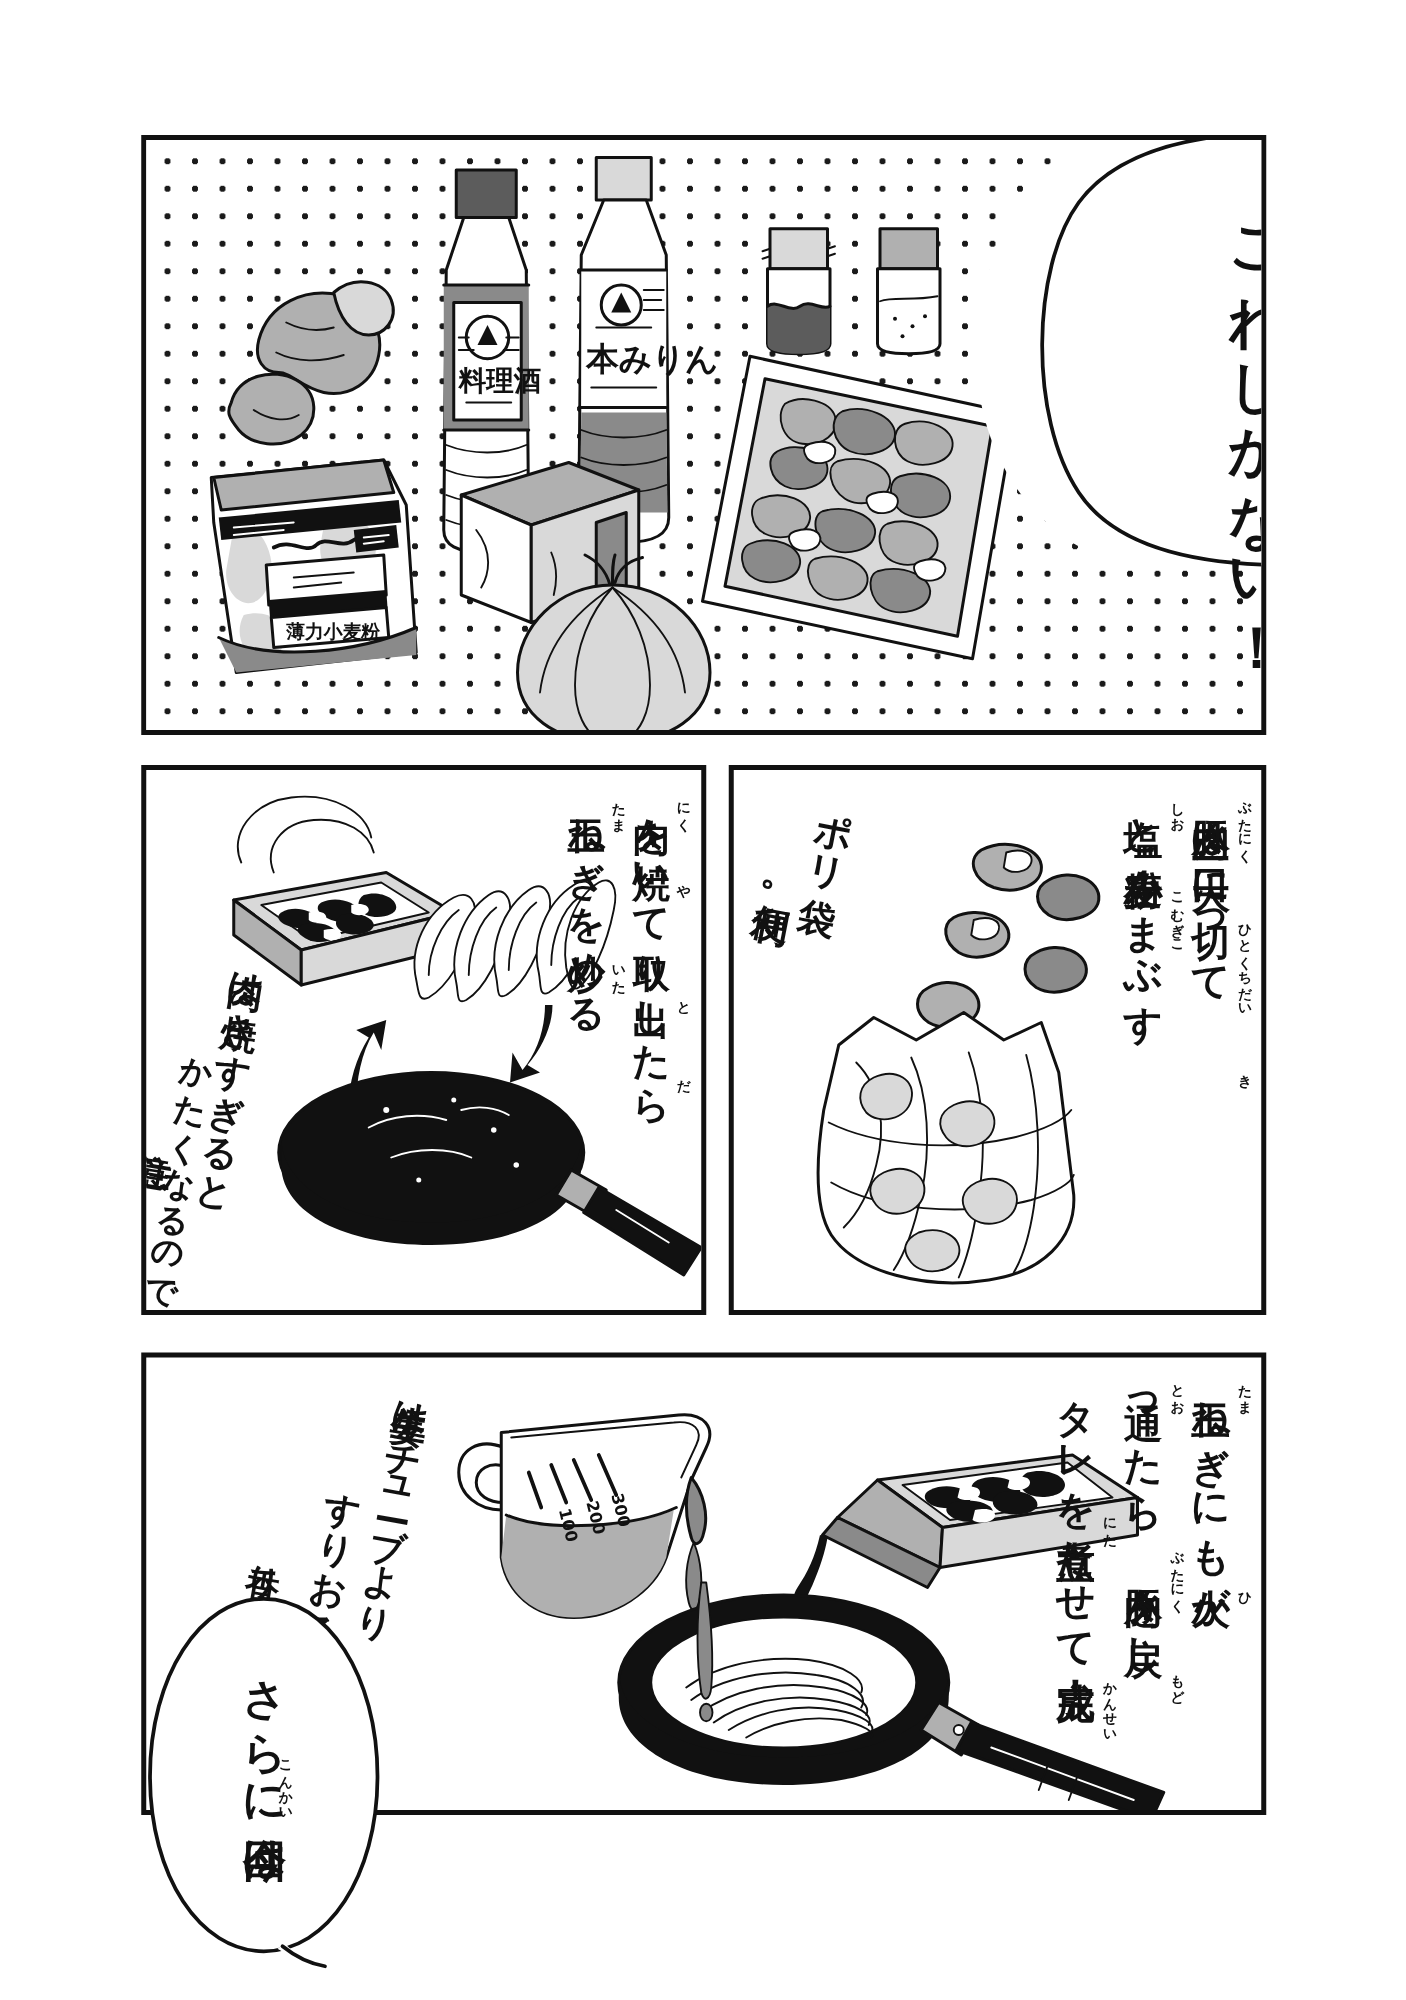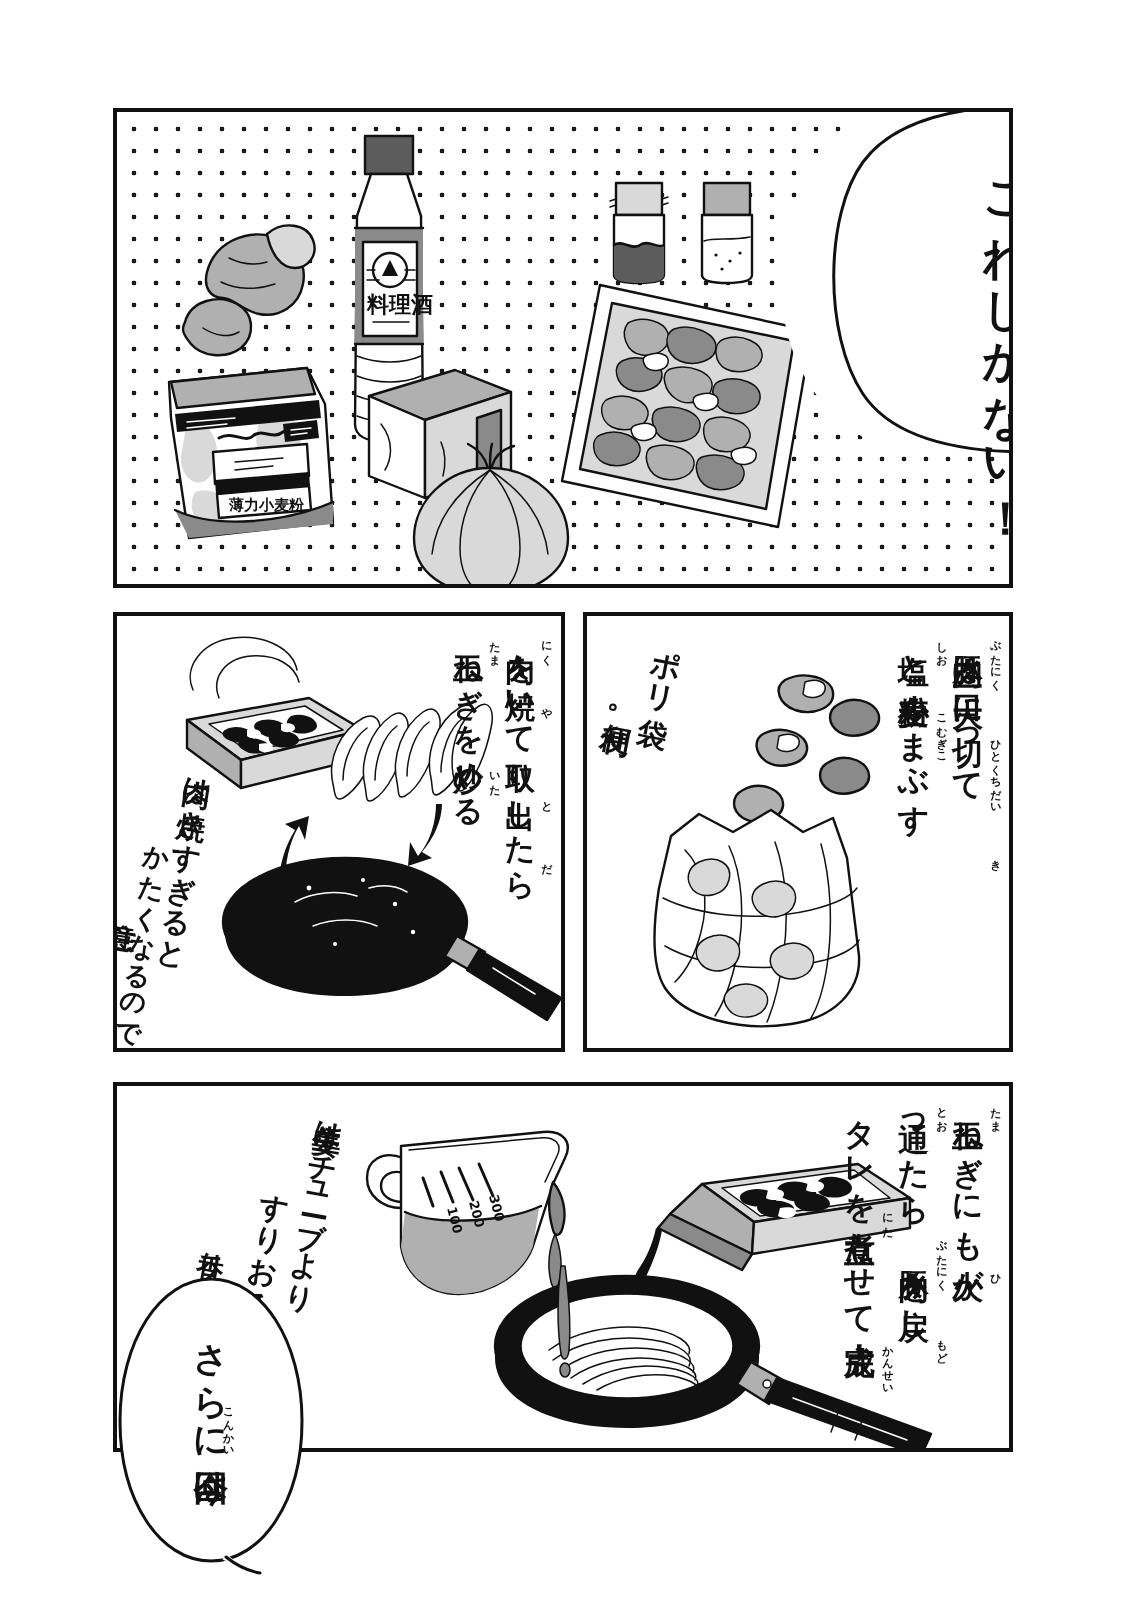--- a/index.html
+++ b/index.html
@@ -163,20 +163,39 @@
         <circle class="fill-w" cx="61" cy="146" r="17"></circle>
         <circle class="ink" cx="61" cy="146" r="17"></circle>
         <path class="fill-k" d="M53,152 L69,152 L61,136Z"></path>
         <path class="ink-thin" d="M38,146 L46,146 M76,146 L86,146 M38,156 L50,156 M74,156 L86,156"></path>
         <text x="38" y="188" font-size="22" font-weight="700" fill="#111" font-family="'DejaVu Sans',sans-serif">料理酒</text>
         <path class="ink-thin" d="M44,198 L80,198"></path>
         <path class="ink-thin" d="M28,232 C48,240 74,240 92,232 M28,252 C48,260 74,260 92,252 M28,272 C48,280 74,280 92,272 M28,292 C48,300 74,300 92,292"></path>
       </svg>
     </div>
 
+    <div class="obj" style="left:312px; top:8px;">
+      <svg width="140" height="330" viewBox="0 0 140 330">
+        <path class="tone-a" d="M48,6 L92,6 L92,40 L48,40Z"></path>
+        <path class="ink" d="M48,6 L92,6 L92,40 L48,40Z"></path>
+        <path class="fill-w" d="M54,40 L88,40 L104,84 L106,294 C106,308 94,314 70,314 C46,314 34,308 34,294 L36,84Z"></path>
+        <path class="ink" d="M54,40 L88,40 L104,84 L106,294 C106,308 94,314 70,314 C46,314 34,308 34,294 L36,84Z"></path>
+        <path class="fill-w" d="M36,96 L104,96 L104,206 L36,206Z"></path>
+        <path class="ink" d="M36,96 L104,96 M36,206 L104,206"></path>
+        <circle class="fill-w" cx="68" cy="124" r="16"></circle>
+        <circle class="ink" cx="68" cy="124" r="16"></circle>
+        <path class="fill-k" d="M60,130 L76,130 L68,114Z"></path>
+        <path class="ink-thin" d="M86,112 L102,112 M86,120 L100,120 M86,128 L102,128"></path>
+        <path class="ink-thin" d="M48,142 L92,142"></path>
+        <text x="40" y="176" font-size="26" font-weight="700" fill="#111" font-family="'DejaVu Sans',sans-serif">本みりん</text>
+        <path class="ink-thin" d="M44,190 L96,190"></path>
+        <path class="tone-c" d="M36,210 L104,210 L105,290 L35,290Z"></path>
+        <path class="ink-thin" d="M36,224 C56,232 84,232 104,224 M36,246 C56,254 84,254 104,246 M36,268 C56,276 84,276 104,268"></path>
+      </svg>
+    </div>
 
     <div class="obj" style="left:234px; top:240px;">
       <svg width="190" height="160" viewBox="0 0 190 160">
         <path class="tone-b" d="M18,44 L104,18 L160,40 L74,68Z"></path>
         <path class="ink" d="M18,44 L104,18 L160,40 L74,68Z"></path>
         <path class="fill-w" d="M18,44 L74,68 L74,146 L18,124Z"></path>
         <path class="ink" d="M18,44 L74,68 L74,146 L18,124Z"></path>
         <path class="tone-a" d="M74,68 L160,40 L160,118 L74,146Z"></path>
         <path class="ink" d="M74,68 L160,40 L160,118 L74,146Z"></path>
         <path class="tone-c" d="M126,66 L150,58 L150,140 L126,148Z"></path>

